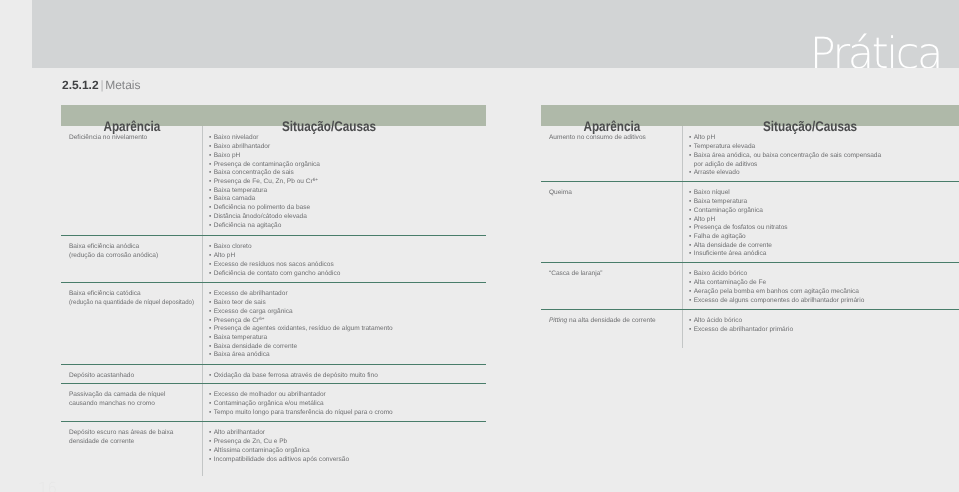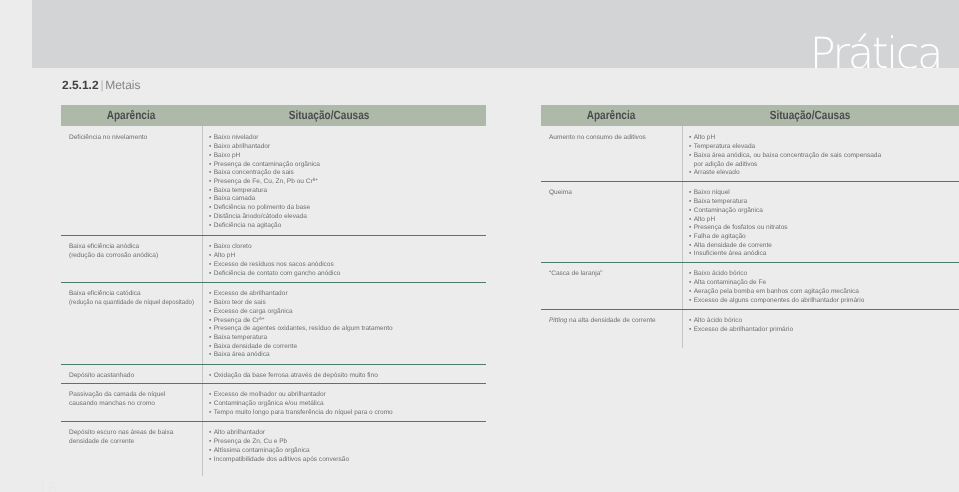--- a/index.html
+++ b/index.html
@@ -24,21 +24,21 @@
   
   .section { position:absolute; left:30px; top:80.5px; font-size:12px; white-space:nowrap; line-height:8px; }
   .section .num { font-weight:bold; color:#3f4042; letter-spacing:-0.02px; }
   .section .sep { color:#b4b5b7; padding:0 1.5px 0 2px; font-weight:normal; }
   .section .nm  { color:#848587; }
 
   
   .tbl { position:absolute; }
   .thead { position:absolute; left:0; top:0; height:21px; background:#afb9a9; }
   .thead .h { position:absolute; top:0; height:21px; line-height:21.6px;
-              text-align:center; font-size:12px; font-weight:bold; color:#4b4c4d; letter-spacing:0; padding-top:0; }
+              text-align:center; font-size:14px; font-weight:bold; color:#4b4c4d; letter-spacing:0; padding-top:11px; }
   .thead .h span { display:inline-block; transform:scaleX(0.84); transform-origin:center center; }
 
   .vdiv  { position:absolute; width:1px; background:#c3c6c6; }
   .hline { position:absolute; height:1px; background:#497d6a; left:0; }
 
   .cell { position:absolute; font-size:6.55px; color:#6e6f71; letter-spacing:0; }
   .cell .ln { display:block; height:8.73px; line-height:8.73px; white-space:nowrap; overflow:visible; }
   .cell .ln.cont { padding-left:4.6px; }
   .cell .bu { display:inline-block; width:4.6px; }
   .cell i { font-style:italic; }

